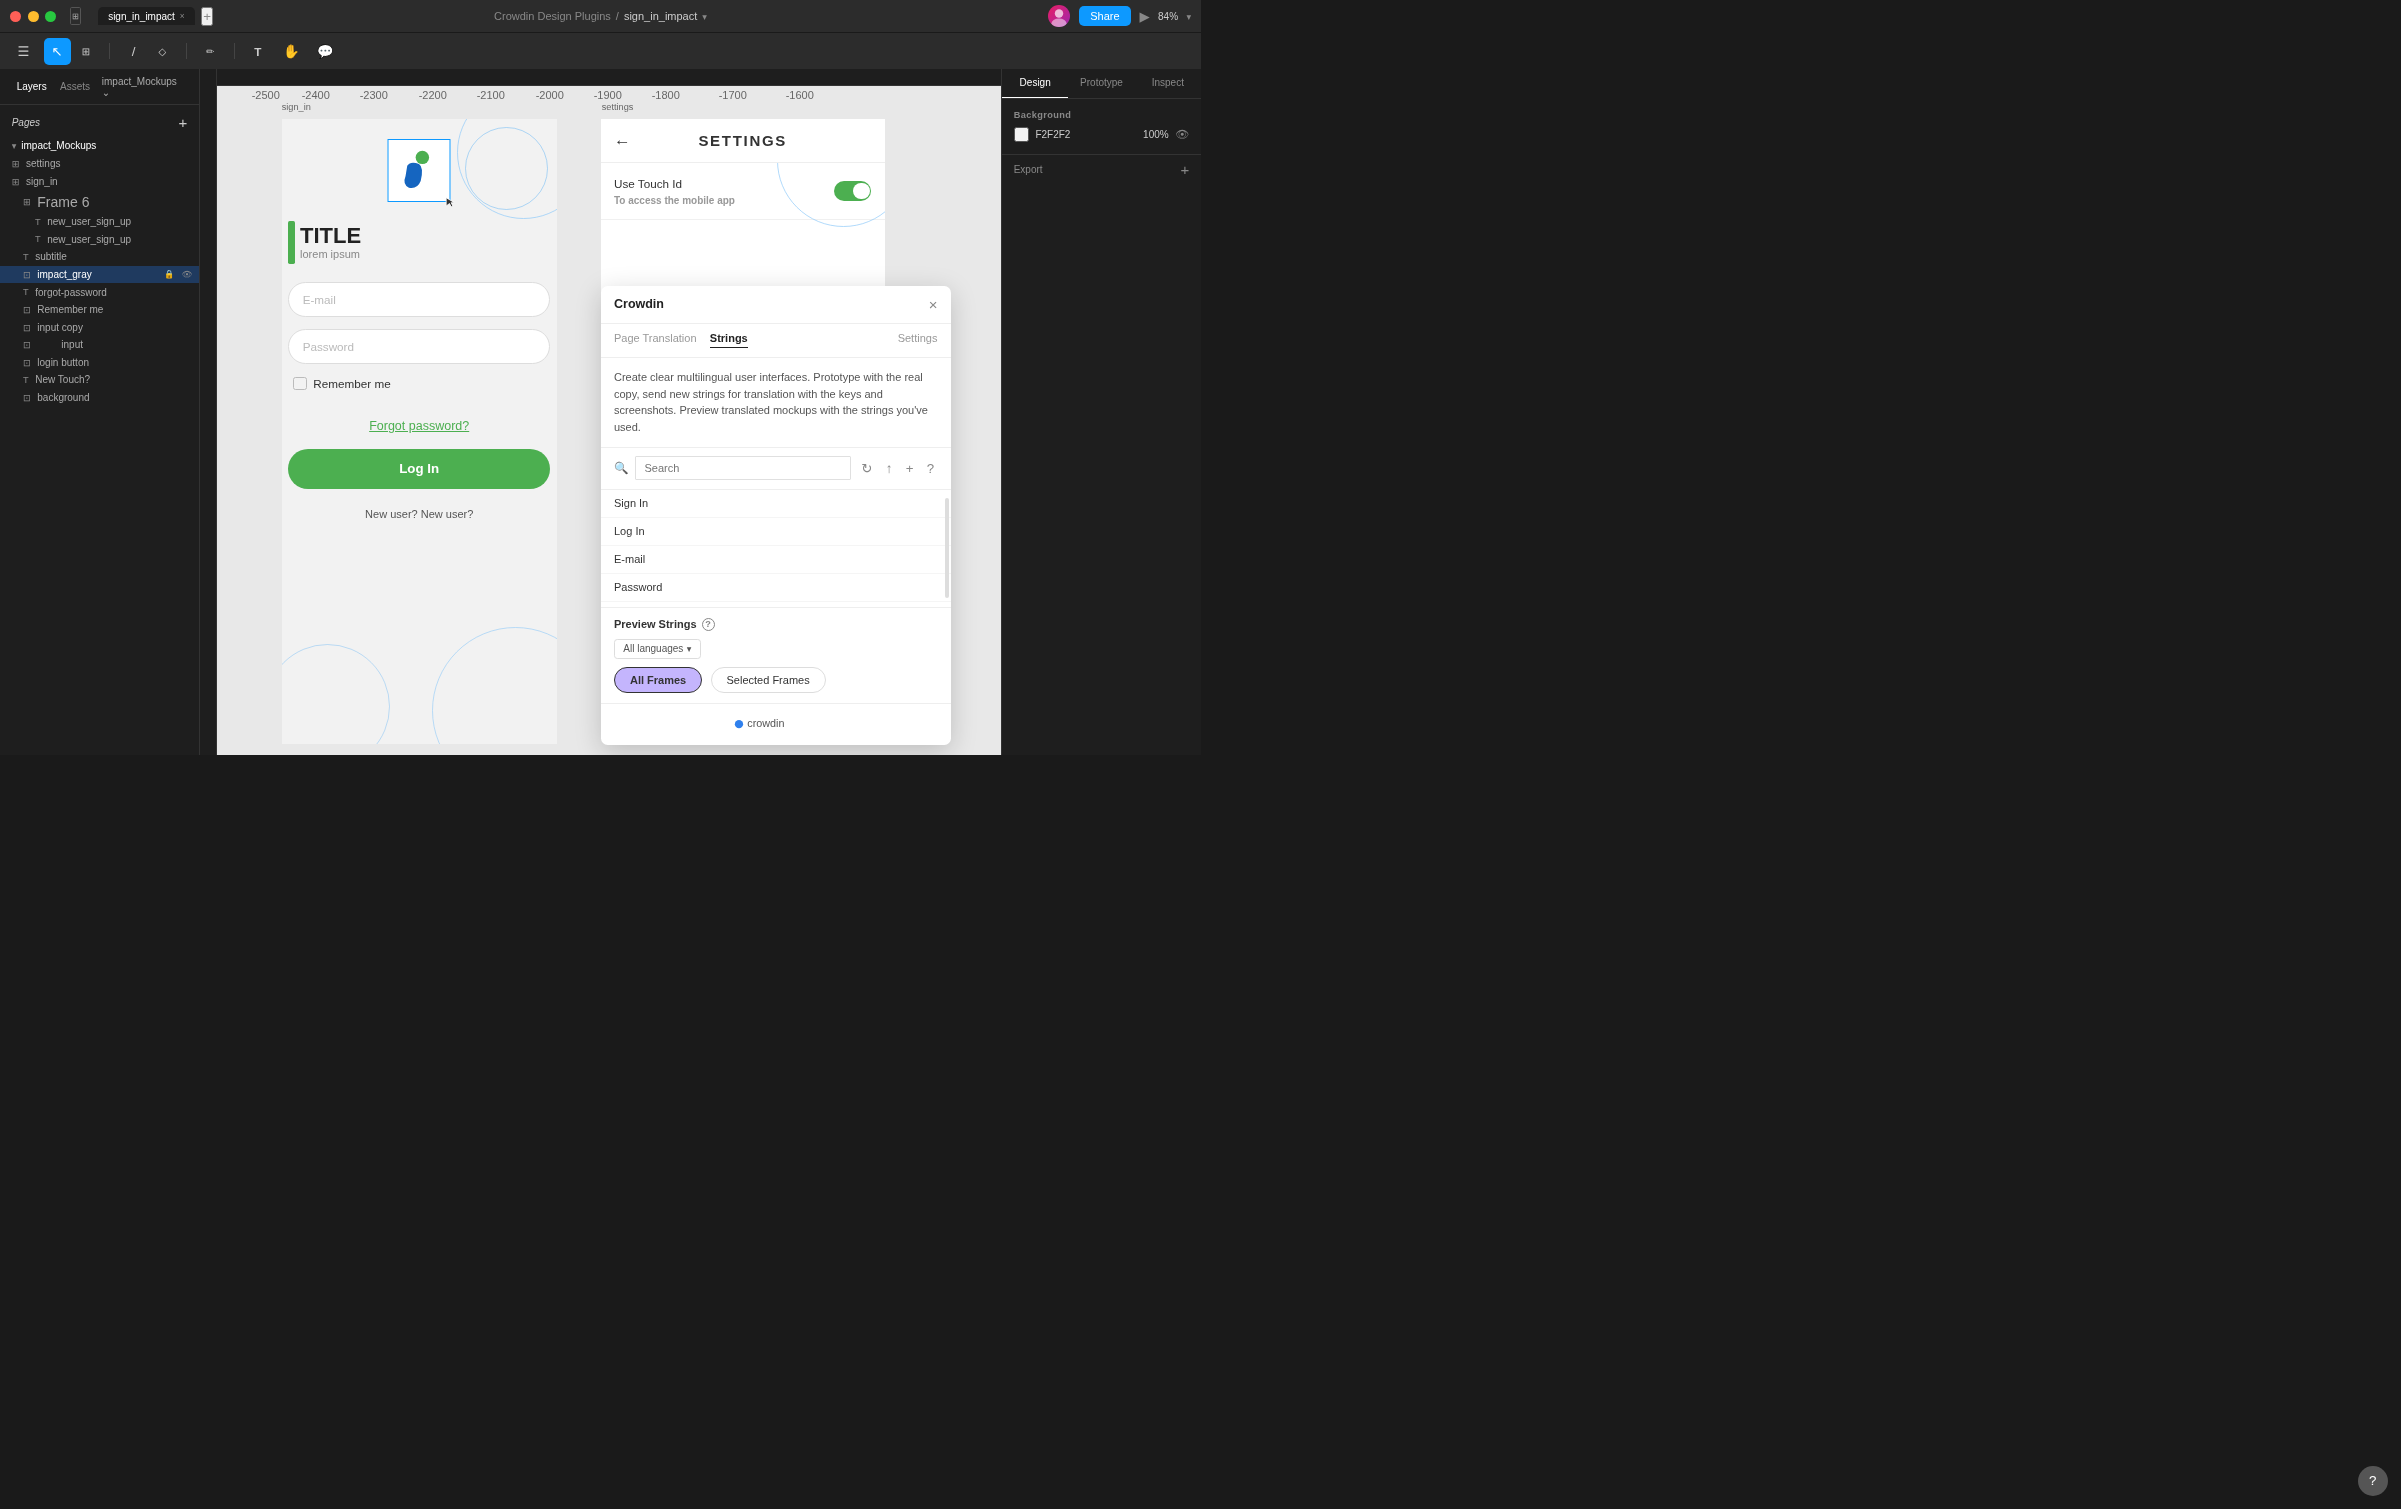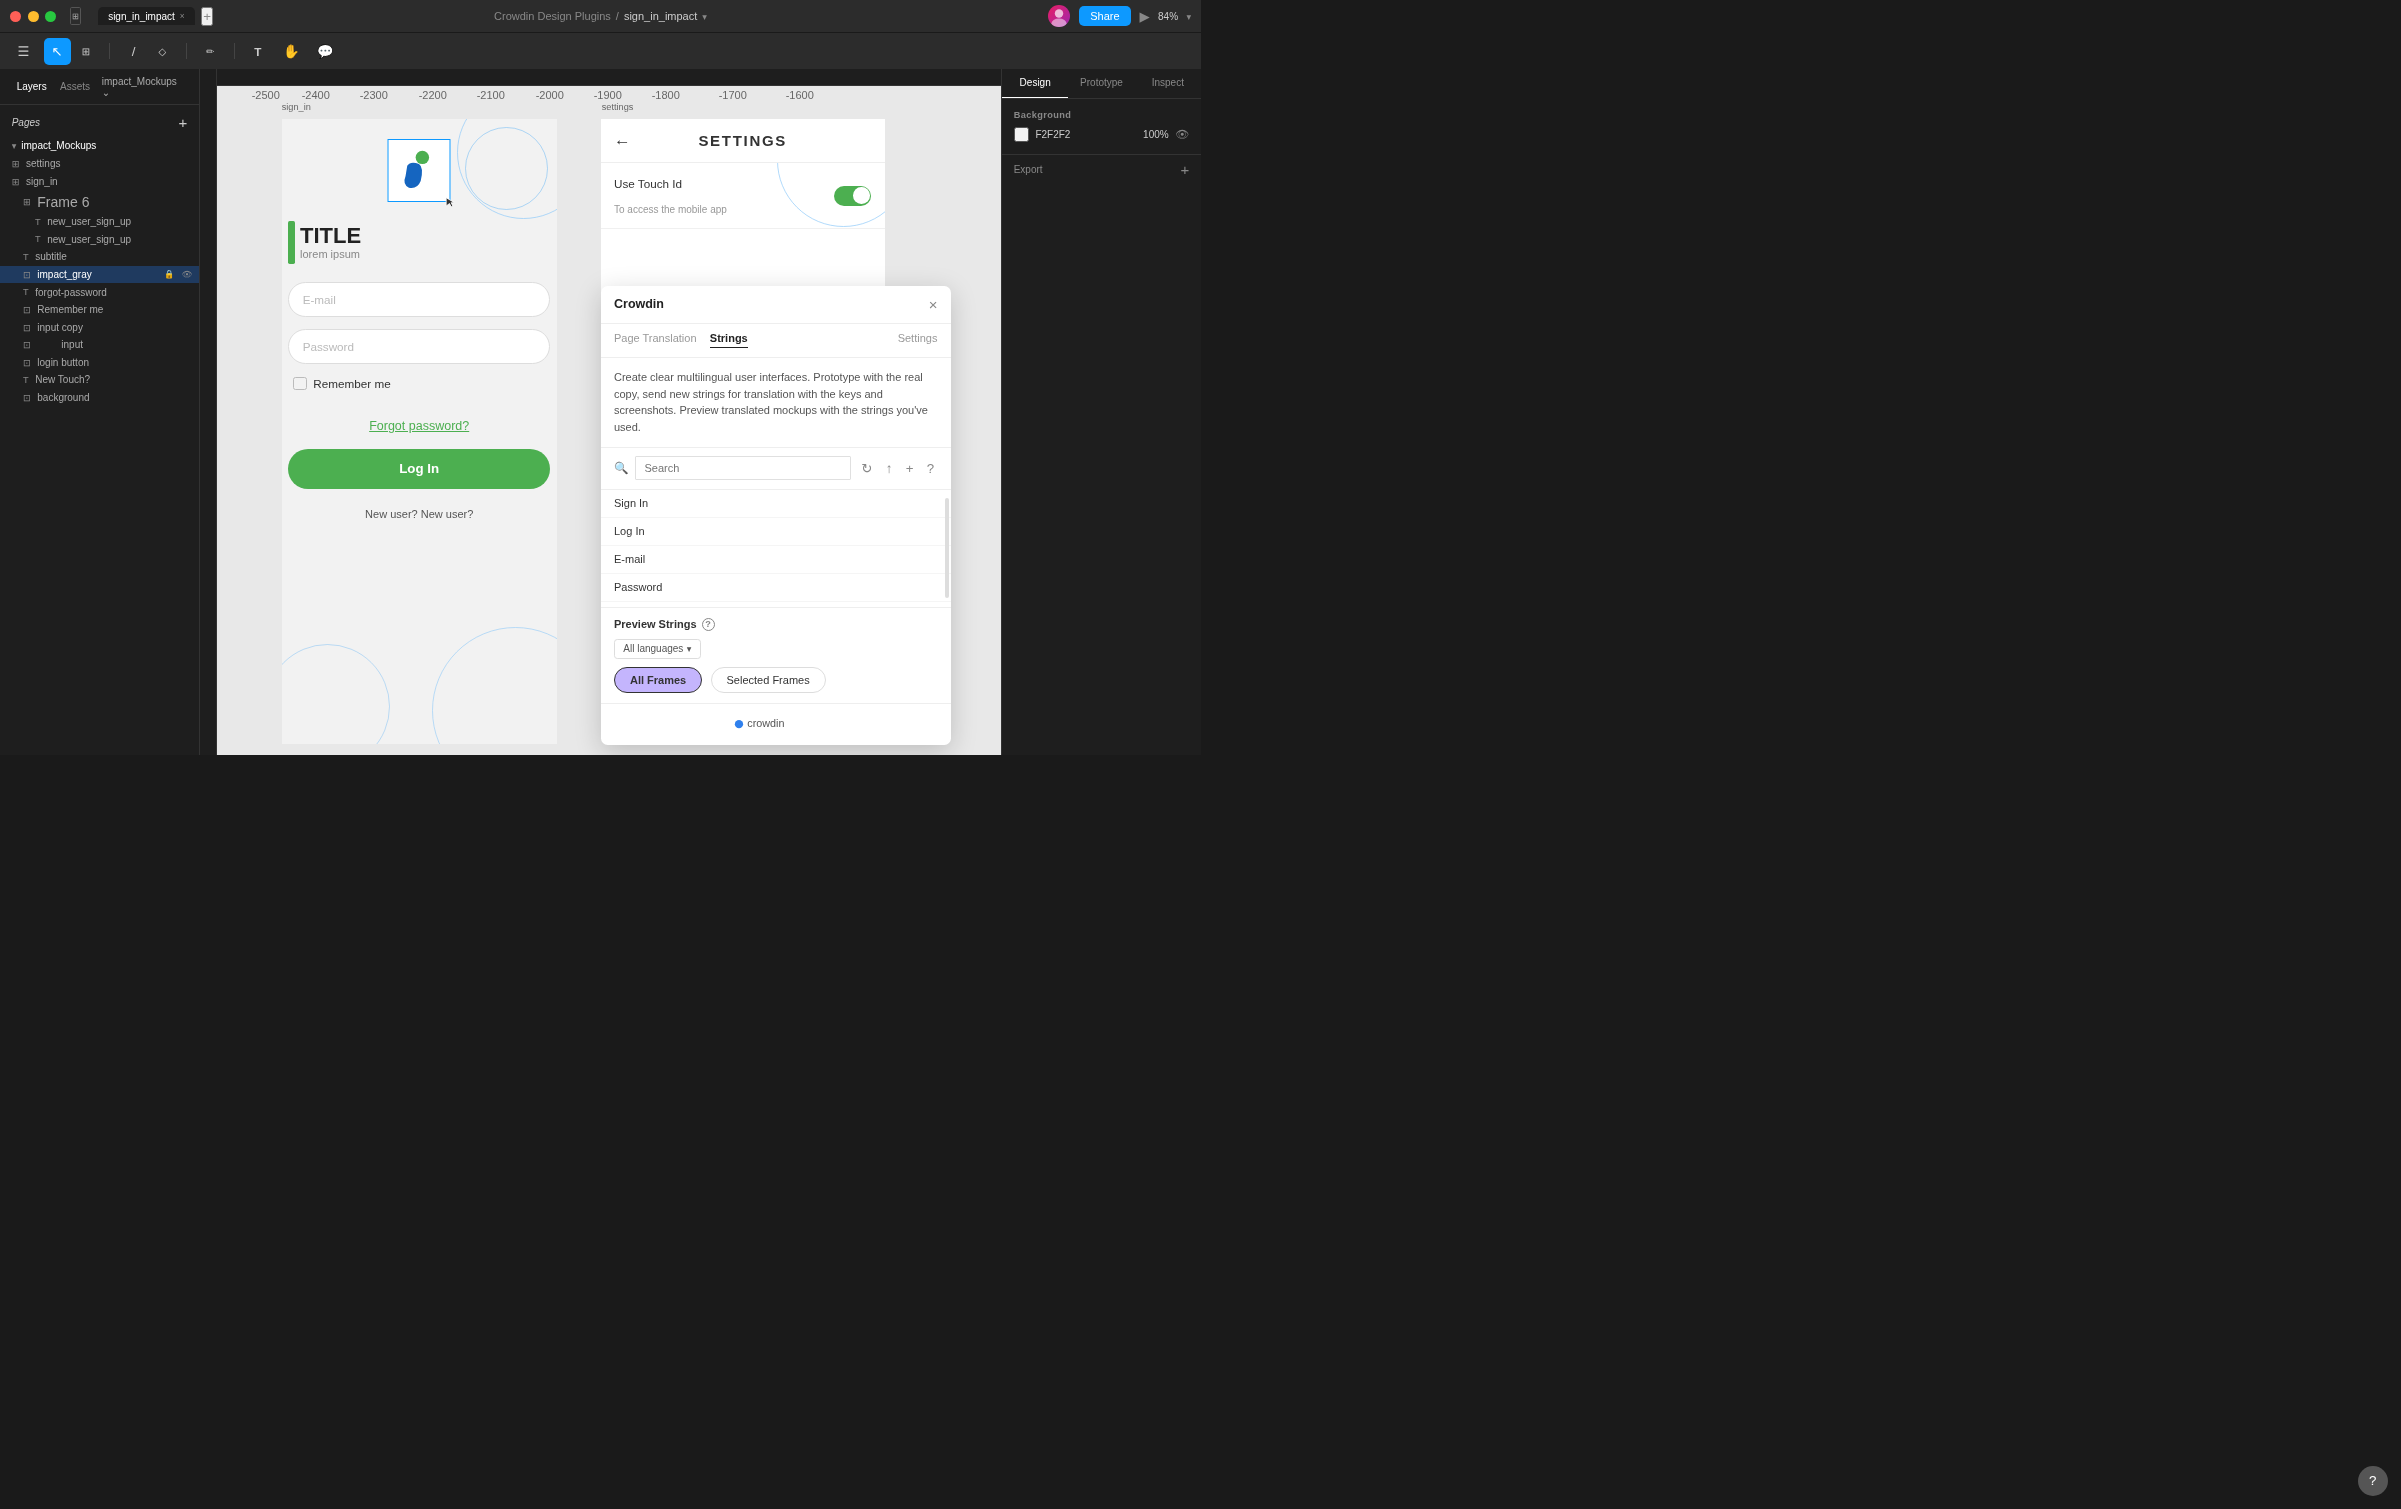--- a/index.html
+++ b/index.html
@@ -691,21 +691,21 @@
 
         <div style="position:absolute;top:-25px;right:-25px;width:133px;height:133px;border:1.7px solid #90caf9;border-radius:50%;opacity:0.7;"></div>
 
         <div class="settings-header" style="padding:13.3px;text-align:center;font-size:15px;font-weight:700;letter-spacing:1.7px;border-bottom:0.8px solid #eee;position:relative;background:white;">
           <span style="position:absolute;left:13.3px;top:50%;transform:translateY(-50%);font-size:16.7px;color:#333;">←</span>
           <span>SETTINGS</span>
         </div>
         <div class="settings-row" style="display:flex;align-items:center;justify-content:space-between;padding:13.3px;border-bottom:0.8px solid #f0f0f0;background:white;">
           <div>
             <div style="font-size:11.7px;font-weight:500;color:#333;">Use Touch Id</div>
-            <div style="font-size:10px;color:#999;margin-top:14px;">To access the mobile app</div>
+            <div style="font-size:10px;color:#999;margin-top:5px;font-weight:bold;">To access the mobile app</div>
           </div>
           <div class="toggle"></div>
         </div>
       </div>
 
       <div class="crowdin-panel" style="left:384px;top:200px;">
         <div class="panel-header">
           <span class="panel-title">Crowdin</span>
           <button class="panel-close">×</button>
         </div>

